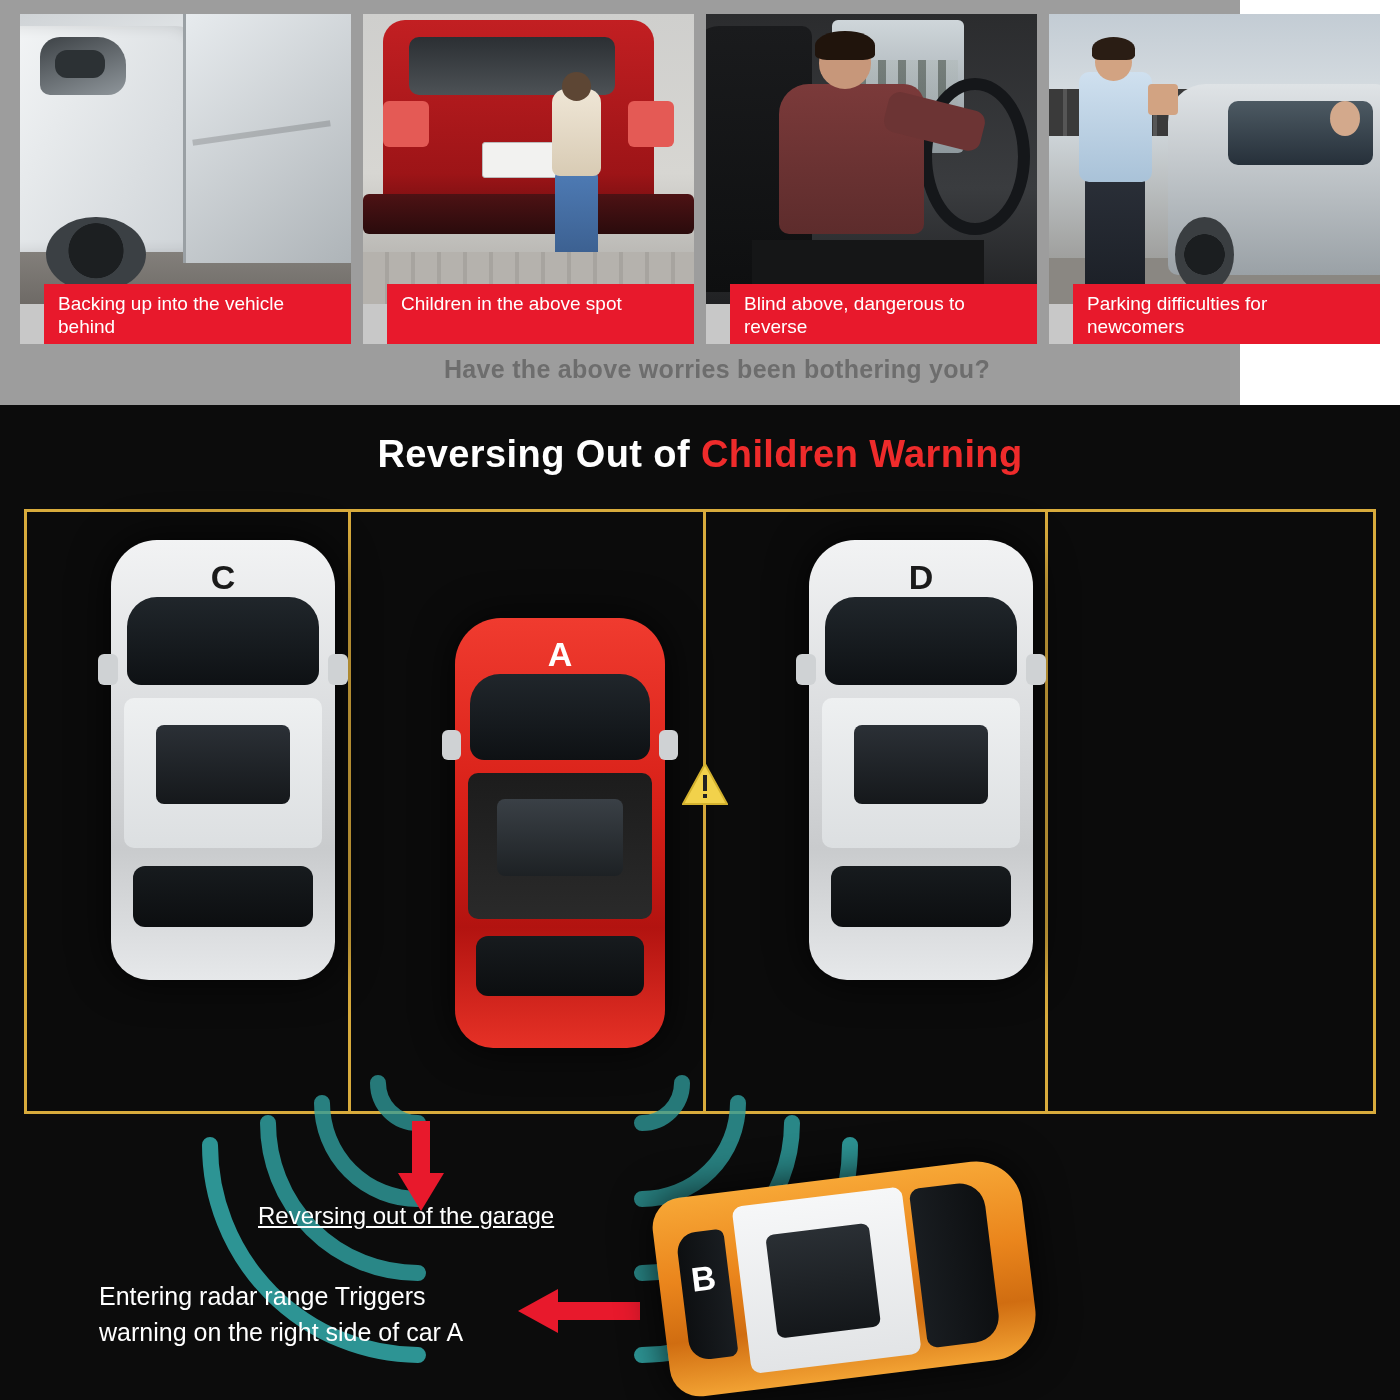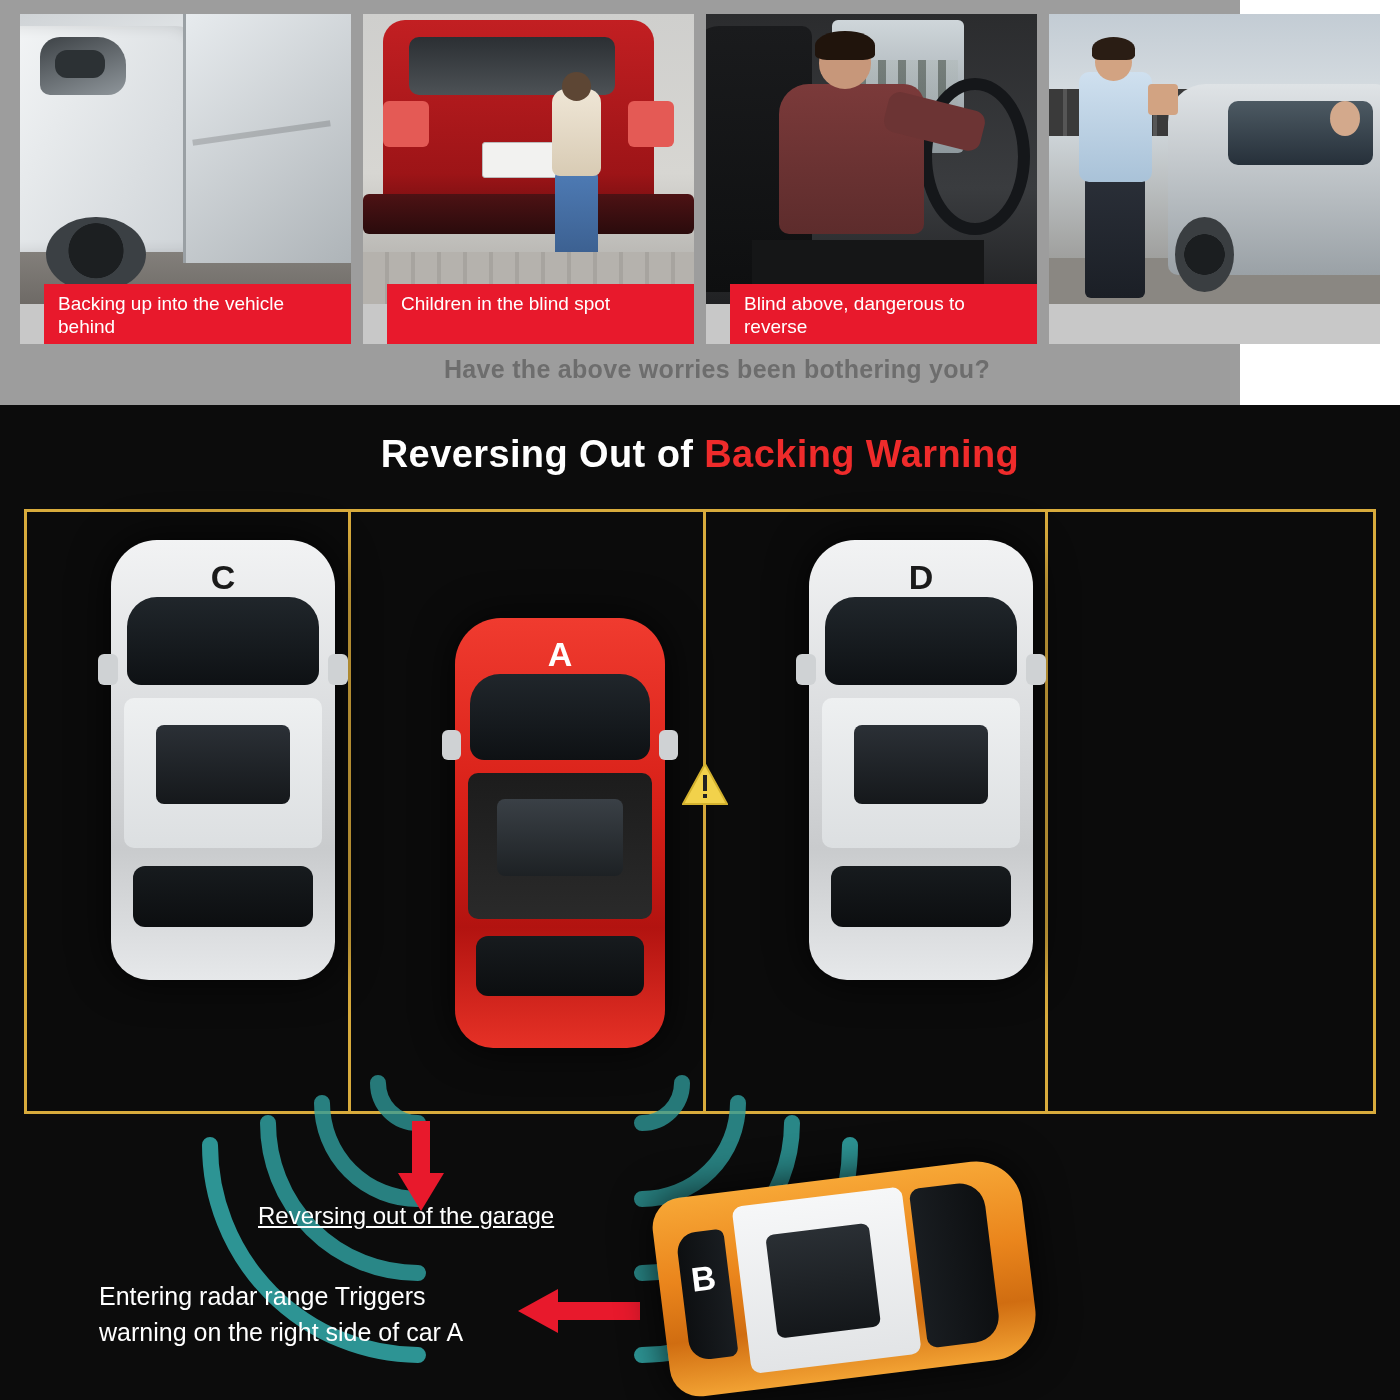--- a/index.html
+++ b/index.html
@@ -410,21 +410,21 @@
             <div class="lampL"></div>
             <div class="lampR"></div>
             <div class="plate"></div>
             <div class="bumper"></div>
             <div class="kid-legs"></div>
             <div class="kid-coat"></div>
             <div class="kid-head"></div>
             <div class="ground"></div>
           </div>
         </div>
-        <div class="card-caption">Children in the blind spot</div>
+        <div class="card-caption">Children in the above spot</div>
       </div>
 
       <div class="card">
         <div class="card-photo">
           <div class="ph p3">
             <div class="win"></div>
             <div class="trees"></div>
             <div class="wheelR"></div>
             <div class="seat"></div>
             <div class="body"></div>
@@ -447,31 +447,32 @@
             <div class="car-win"></div>
             <div class="lady-head"></div>
             <div class="car-wheel"></div>
             <div class="man-legs"></div>
             <div class="man-body"></div>
             <div class="hand"></div>
             <div class="man-head"></div>
             <div class="man-hair"></div>
           </div>
         </div>
+        <div class="card-caption">Parking difficulties for newcomers</div>
       </div>
 
     </div>
 
     <div class="top-question">Have the above worries been bothering you?</div>
   </div>
 
   <div class="bottom-section">
 
     <div class="main-title">
-      <span>Reversing Out of </span><span class="accent">Backing Warning</span>
+      <span>Reversing Out of </span><span class="accent">Children Warning</span>
     </div>
 
     <div class="garage">
       <div class="bay-div d1"></div>
       <div class="bay-div d2"></div>
       <div class="bay-div d3"></div>
 
       <div class="car-top car-white" id="car-c">
         <div class="mirror-l"></div>
         <div class="mirror-r"></div>

